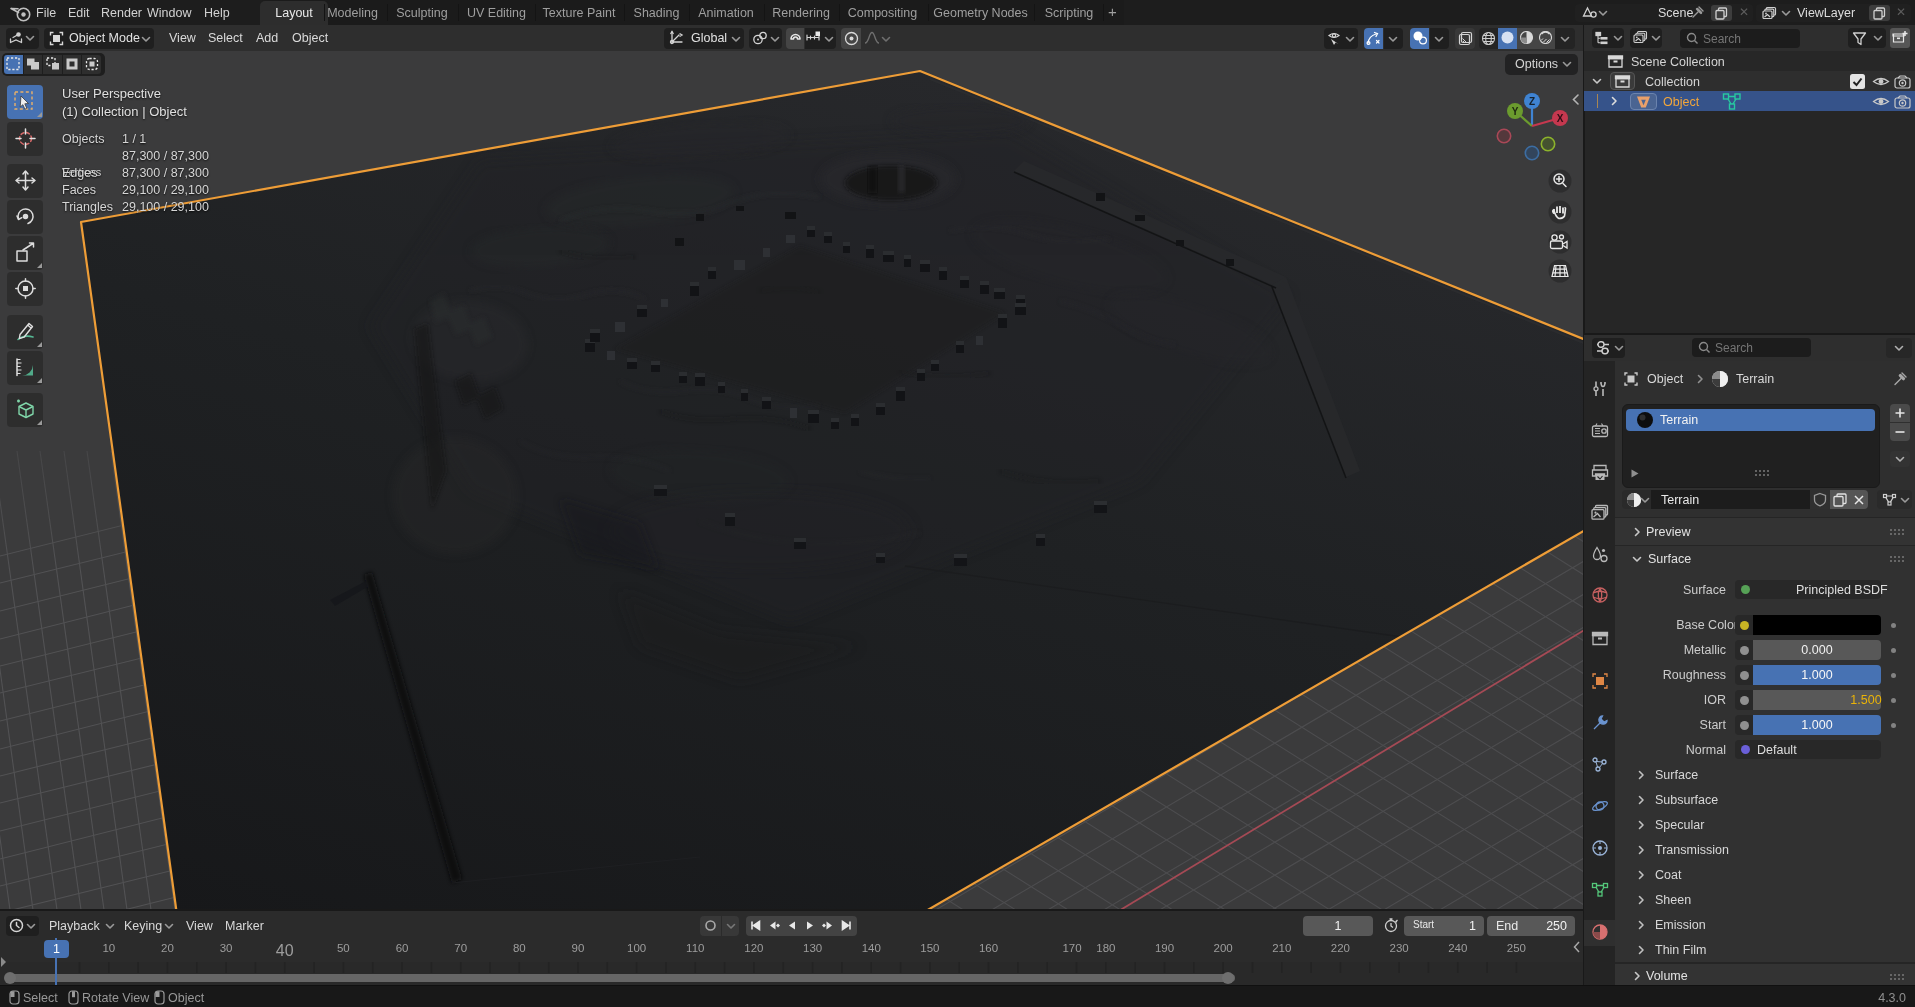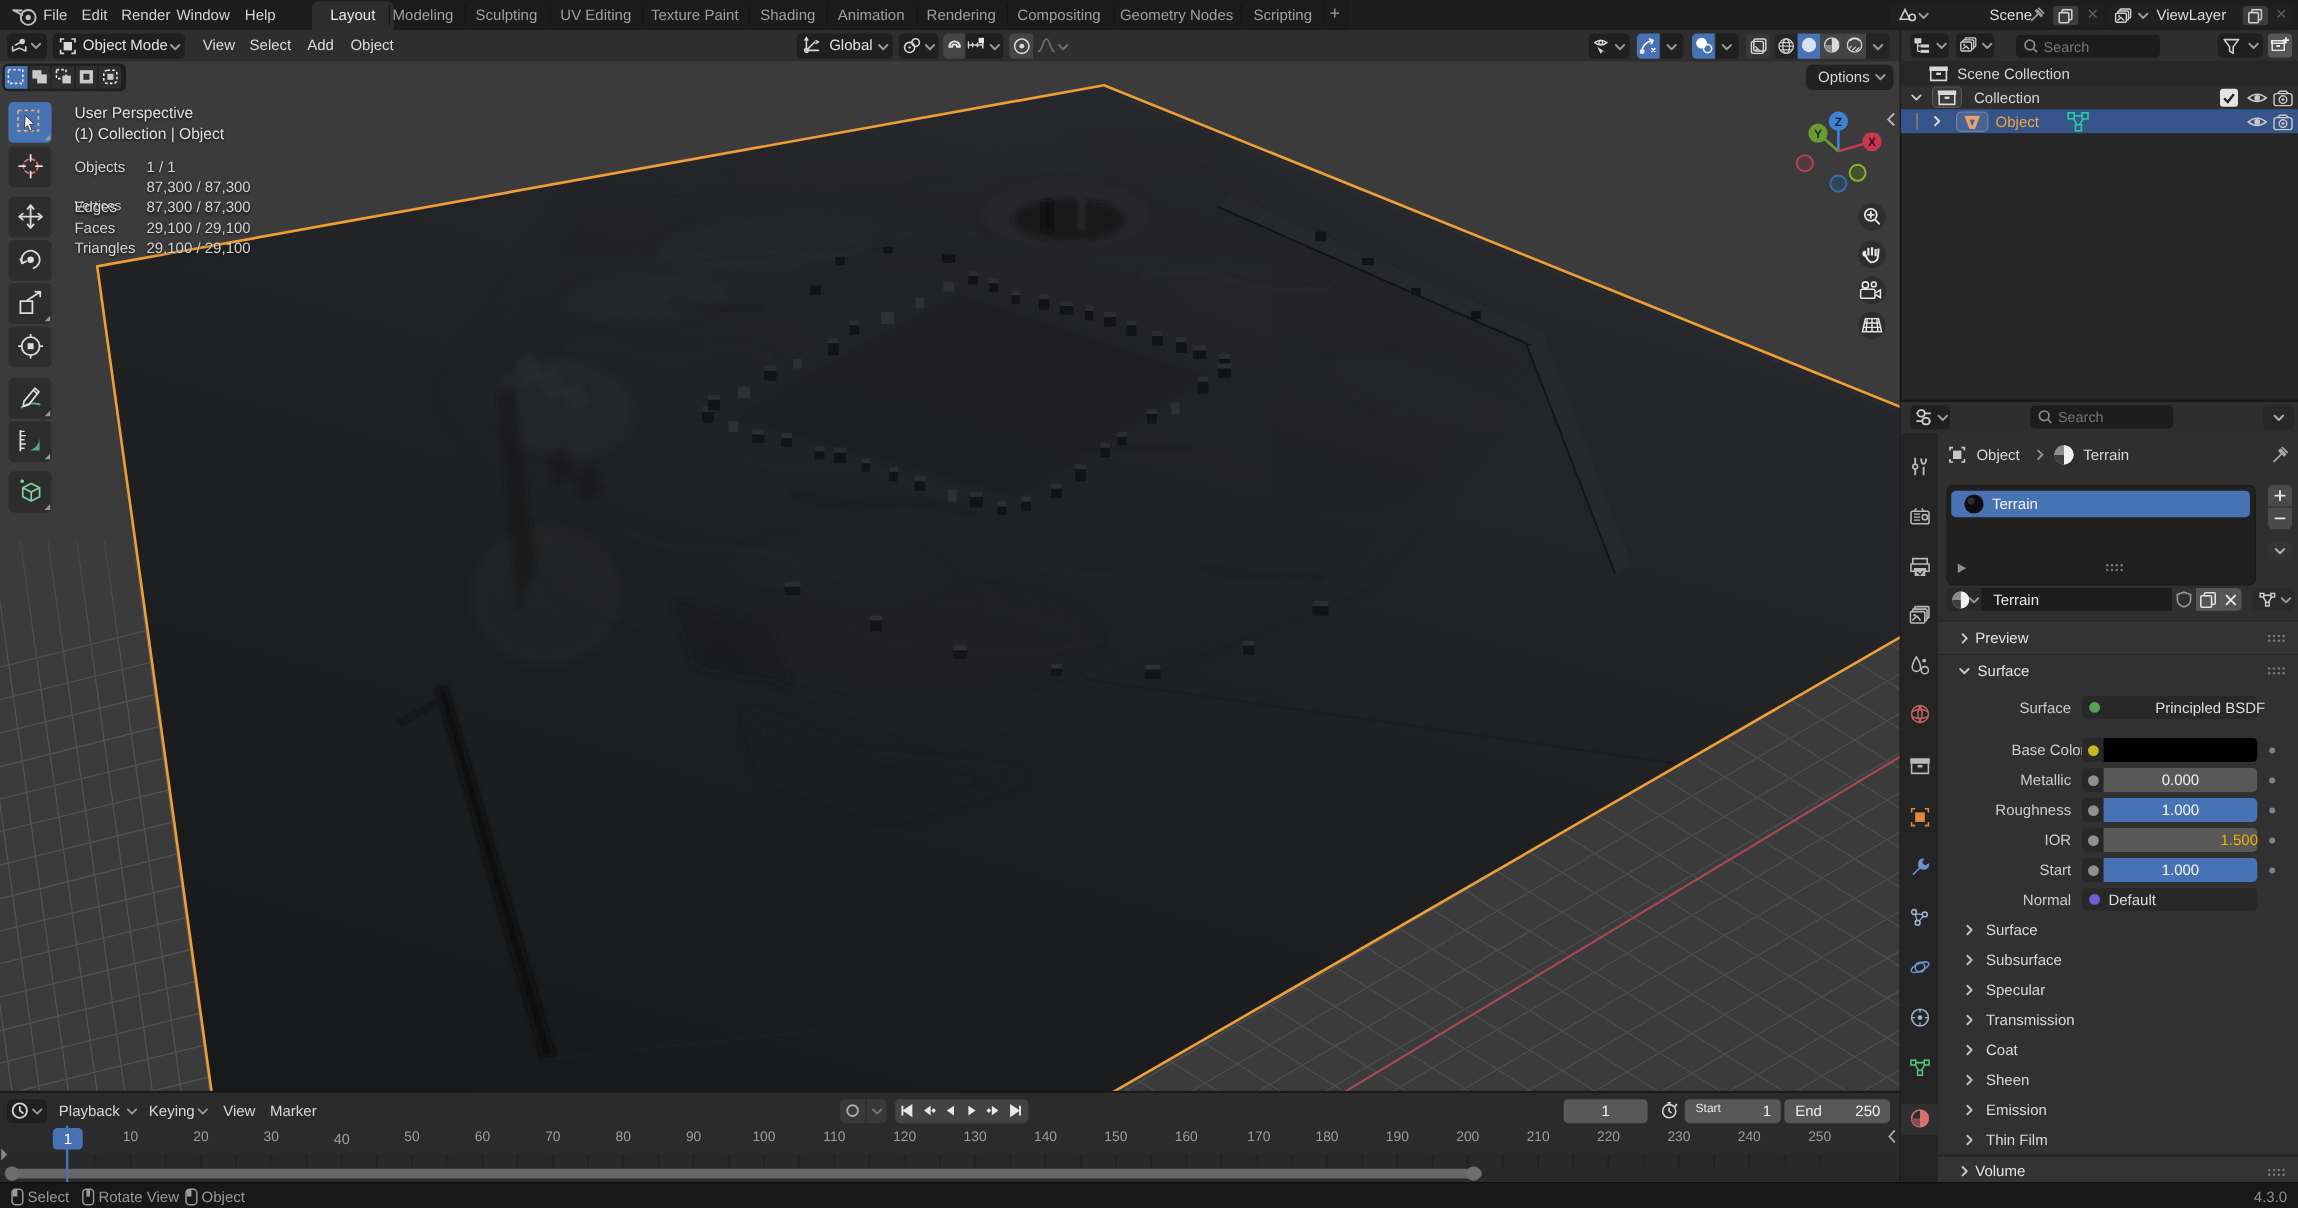--- a/index.html
+++ b/index.html
@@ -733,34 +733,34 @@
 <div class="a" style="left:1404px;top:915.5px;width:80px;height:20px;background:#585858;border-radius:4px;"></div>
 <div class="tx" style="left:1413px;top:918.5px;font-size:10px;color:#e9e9e9;">Start</div>
 <div class="tx" style="left:1476px;top:918.5px;transform:translateX(-100%);font-size:12.5px;color:#f2f2f2;">1</div>
 <div class="a" style="left:1487px;top:915.5px;width:88px;height:20px;background:#585858;border-radius:4px;"></div>
 <div class="tx" style="left:1496px;top:918.5px;font-size:12.5px;color:#e9e9e9;">End</div>
 <div class="tx" style="left:1567px;top:918.5px;transform:translateX(-100%);font-size:12.5px;color:#f2f2f2;">250</div>
 <div class="a" style="left:0px;top:938px;width:1584px;height:24px;background:#2b2b2b;"></div>
 <div class="tx" style="left:108.785px;top:941.5px;transform:translateX(-50%);font-size:11.5px;color:#9d9d9d;">10</div>
 <div class="tx" style="left:167.435px;top:941.5px;transform:translateX(-50%);font-size:11.5px;color:#9d9d9d;">20</div>
 <div class="tx" style="left:226.085px;top:941.5px;transform:translateX(-50%);font-size:11.5px;color:#9d9d9d;">30</div>
-<div class="tx" style="left:284.735px;top:941.5px;transform:translateX(-50%);font-size:12px;color:#9d9d9d;">40</div>
+<div class="tx" style="left:284.735px;top:941.5px;transform:translateX(-50%);font-size:16px;color:#9d9d9d;">40</div>
 <div class="tx" style="left:343.385px;top:941.5px;transform:translateX(-50%);font-size:11.5px;color:#9d9d9d;">50</div>
 <div class="tx" style="left:402.035px;top:941.5px;transform:translateX(-50%);font-size:11.5px;color:#9d9d9d;">60</div>
 <div class="tx" style="left:460.685px;top:941.5px;transform:translateX(-50%);font-size:11.5px;color:#9d9d9d;">70</div>
 <div class="tx" style="left:519.335px;top:941.5px;transform:translateX(-50%);font-size:11.5px;color:#9d9d9d;">80</div>
 <div class="tx" style="left:577.985px;top:941.5px;transform:translateX(-50%);font-size:11.5px;color:#9d9d9d;">90</div>
 <div class="tx" style="left:636.635px;top:941.5px;transform:translateX(-50%);font-size:11.5px;color:#9d9d9d;">100</div>
 <div class="tx" style="left:695.285px;top:941.5px;transform:translateX(-50%);font-size:11.5px;color:#9d9d9d;">110</div>
 <div class="tx" style="left:753.9350000000001px;top:941.5px;transform:translateX(-50%);font-size:11.5px;color:#9d9d9d;">120</div>
 <div class="tx" style="left:812.585px;top:941.5px;transform:translateX(-50%);font-size:11.5px;color:#9d9d9d;">130</div>
 <div class="tx" style="left:871.235px;top:941.5px;transform:translateX(-50%);font-size:11.5px;color:#9d9d9d;">140</div>
 <div class="tx" style="left:929.885px;top:941.5px;transform:translateX(-50%);font-size:11.5px;color:#9d9d9d;">150</div>
 <div class="tx" style="left:988.5350000000001px;top:941.5px;transform:translateX(-50%);font-size:11.5px;color:#9d9d9d;">160</div>
-<div class="tx" style="left:1049px;top:941.5px;transform:translateX(-50%);font-size:11.5px;color:#9d9d9d;">170</div>
+<div class="tx" style="left:1072px;top:941.5px;transform:translateX(-50%);font-size:11.5px;color:#9d9d9d;">170</div>
 <div class="tx" style="left:1105.835px;top:941.5px;transform:translateX(-50%);font-size:11.5px;color:#9d9d9d;">180</div>
 <div class="tx" style="left:1164.4850000000001px;top:941.5px;transform:translateX(-50%);font-size:11.5px;color:#9d9d9d;">190</div>
 <div class="tx" style="left:1223.135px;top:941.5px;transform:translateX(-50%);font-size:11.5px;color:#9d9d9d;">200</div>
 <div class="tx" style="left:1281.785px;top:941.5px;transform:translateX(-50%);font-size:11.5px;color:#9d9d9d;">210</div>
 <div class="tx" style="left:1340.435px;top:941.5px;transform:translateX(-50%);font-size:11.5px;color:#9d9d9d;">220</div>
 <div class="tx" style="left:1399.085px;top:941.5px;transform:translateX(-50%);font-size:11.5px;color:#9d9d9d;">230</div>
 <div class="tx" style="left:1457.7350000000001px;top:941.5px;transform:translateX(-50%);font-size:11.5px;color:#9d9d9d;">240</div>
 <div class="tx" style="left:1516.385px;top:941.5px;transform:translateX(-50%);font-size:11.5px;color:#9d9d9d;">250</div>
 <div class="a" style="left:0px;top:962px;width:1584px;height:23px;background:#292929;"></div>
 <svg class="a" style="left:0px;top:962px" width="1584" height="23" viewBox="0 0 1584 23">

